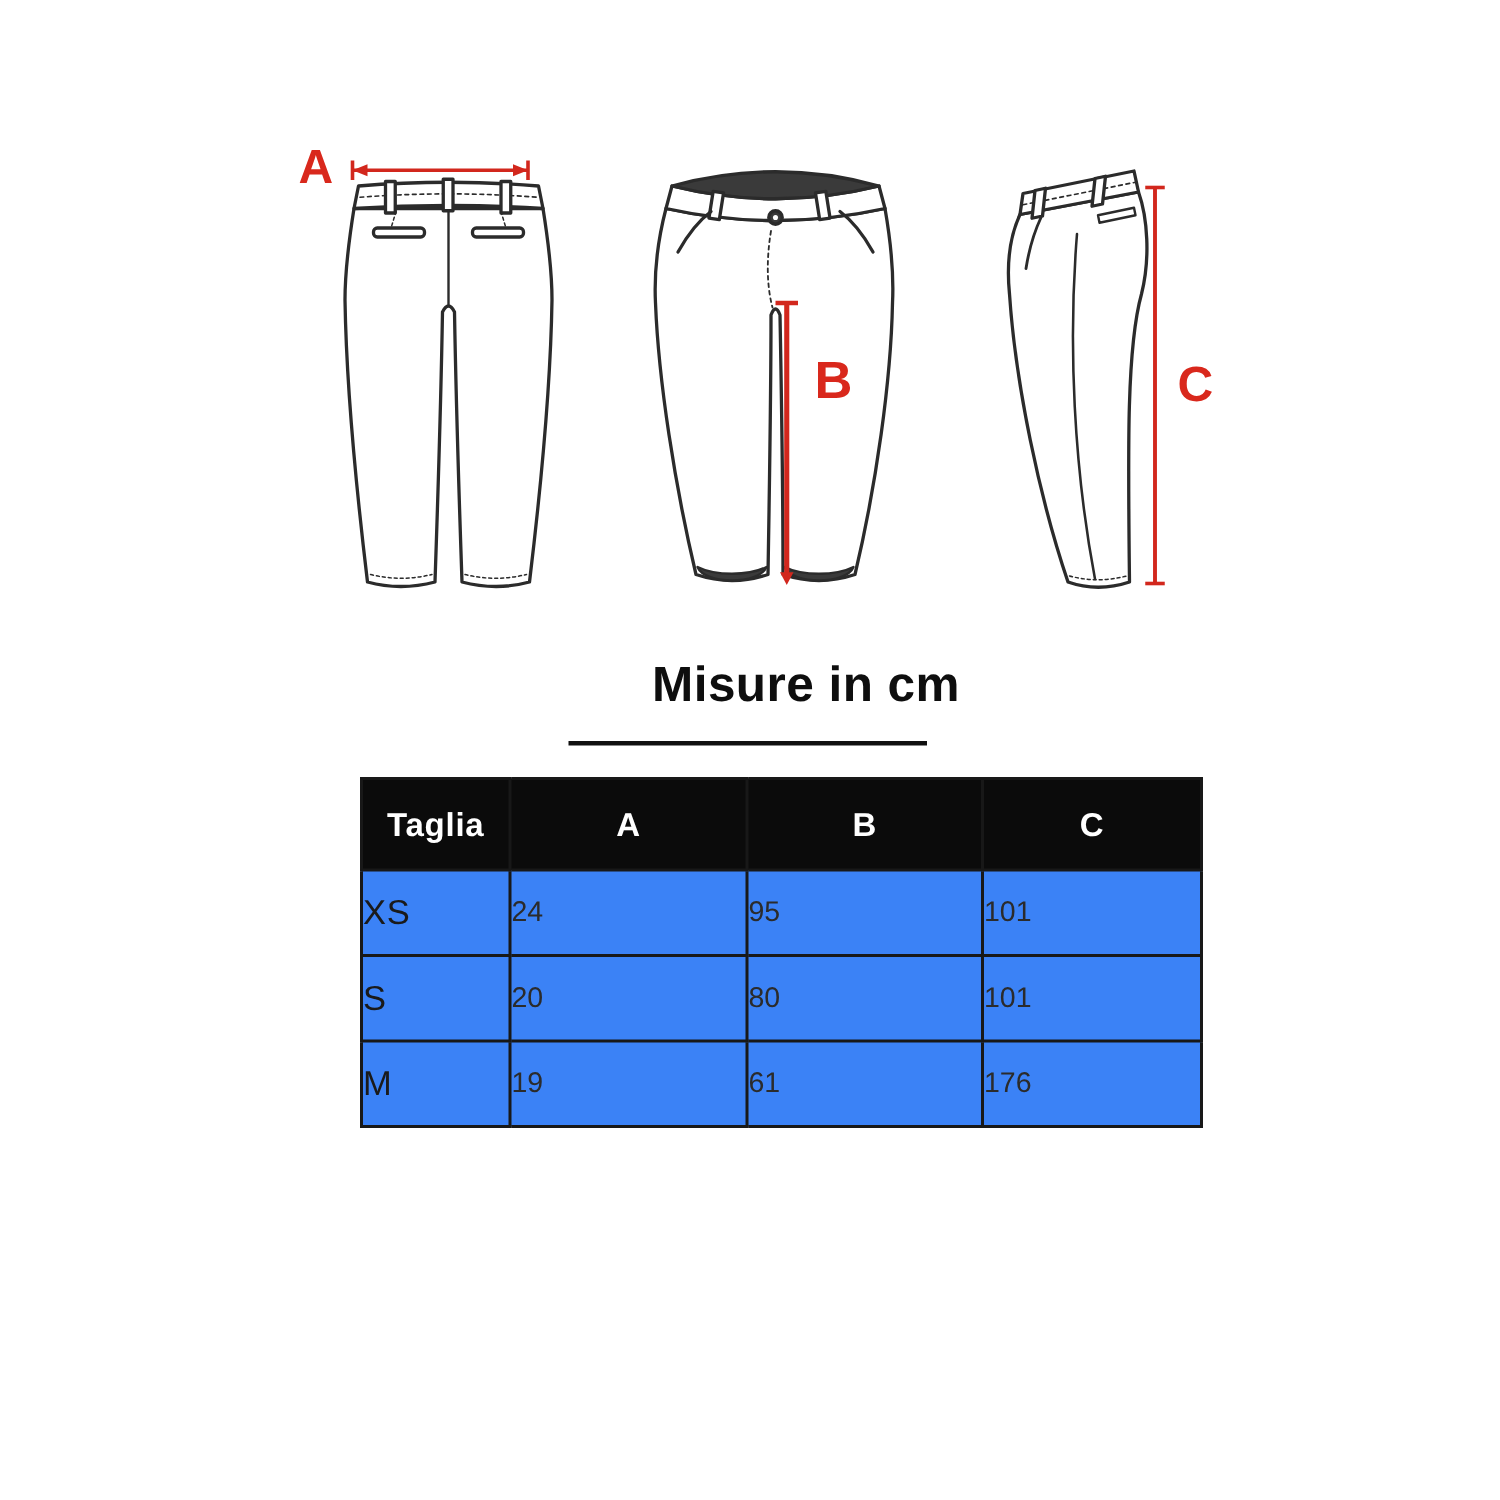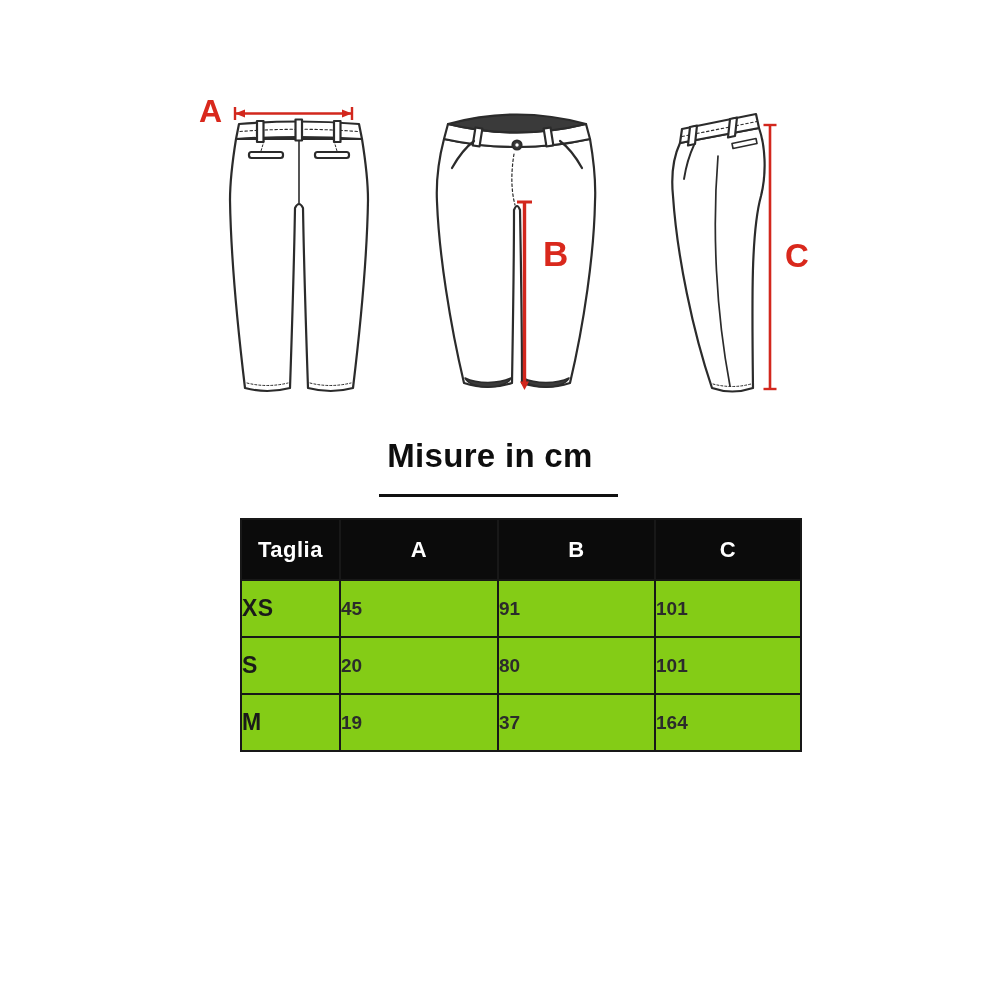--- a/index.html
+++ b/index.html
@@ -9,39 +9,39 @@
   }
   .drawing{position:absolute;}
   .mlabel{
     position:absolute;color:#d9281c;font-weight:bold;line-height:1;
     font-family:"Liberation Sans",sans-serif;
   }
   .mlabel.a{left:199px;top:95px;font-size:32px;}
   .mlabel.b{left:543px;top:236px;font-size:35px;}
   .mlabel.c{left:785px;top:239px;font-size:33px;}
   .title{
-    position:absolute;left:340px;top:437px;width:300px;text-align:center;
+    position:absolute;left:340px;top:437px;width:300px;text-align:right;
     font-size:33px;font-weight:bold;color:#0e0e0e;letter-spacing:0.3px;
   }
   .title-underline{
     position:absolute;left:379px;top:494px;width:239px;height:3px;background:#101010;
   }
   table.sizes{
     position:absolute;left:240px;top:518px;width:560px;
     border-collapse:collapse;table-layout:fixed;
   }
   table.sizes th,table.sizes td{
     border:2px solid #181818;vertical-align:middle;padding:0;
   }
   table.sizes thead th{
     background:#0b0b0b;color:#ffffff;height:59px;font-size:22px;
     font-weight:bold;letter-spacing:0.5px;
   }
   table.sizes tbody td{
-    height:55px;background:#84cc16;color:#2b2b2b;font-size:19px;font-weight:bold;
+    height:55px;background:#3b82f6;color:#2b2b2b;font-size:19px;font-weight:normal;
   }
   table.sizes tbody td.size-cell{font-size:23px;color:#1a1a1a;letter-spacing:0.5px;}
   col.c-taglia{width:99px;}  col.c-a{width:158px;}
   col.c-b{width:157px;}      col.c-c{width:146px;}
 </style>
 </head>
 <body>
 
 <div class="canvas">
 
@@ -128,32 +128,32 @@
       <tr>
         <th>Taglia</th>
         <th>A</th>
         <th>B</th>
         <th>C</th>
       </tr>
     </thead>
     <tbody>
       <tr>
         <td class="size-cell">XS</td>
-        <td>45</td>
-        <td>91</td>
+        <td>24</td>
+        <td>95</td>
         <td>101</td>
       </tr>
       <tr>
         <td class="size-cell">S</td>
         <td>20</td>
         <td>80</td>
         <td>101</td>
       </tr>
       <tr>
         <td class="size-cell">M</td>
         <td>19</td>
-        <td>37</td>
-        <td>164</td>
+        <td>61</td>
+        <td>176</td>
       </tr>
     </tbody>
   </table>
 
 </div>
 
 </body></html>

